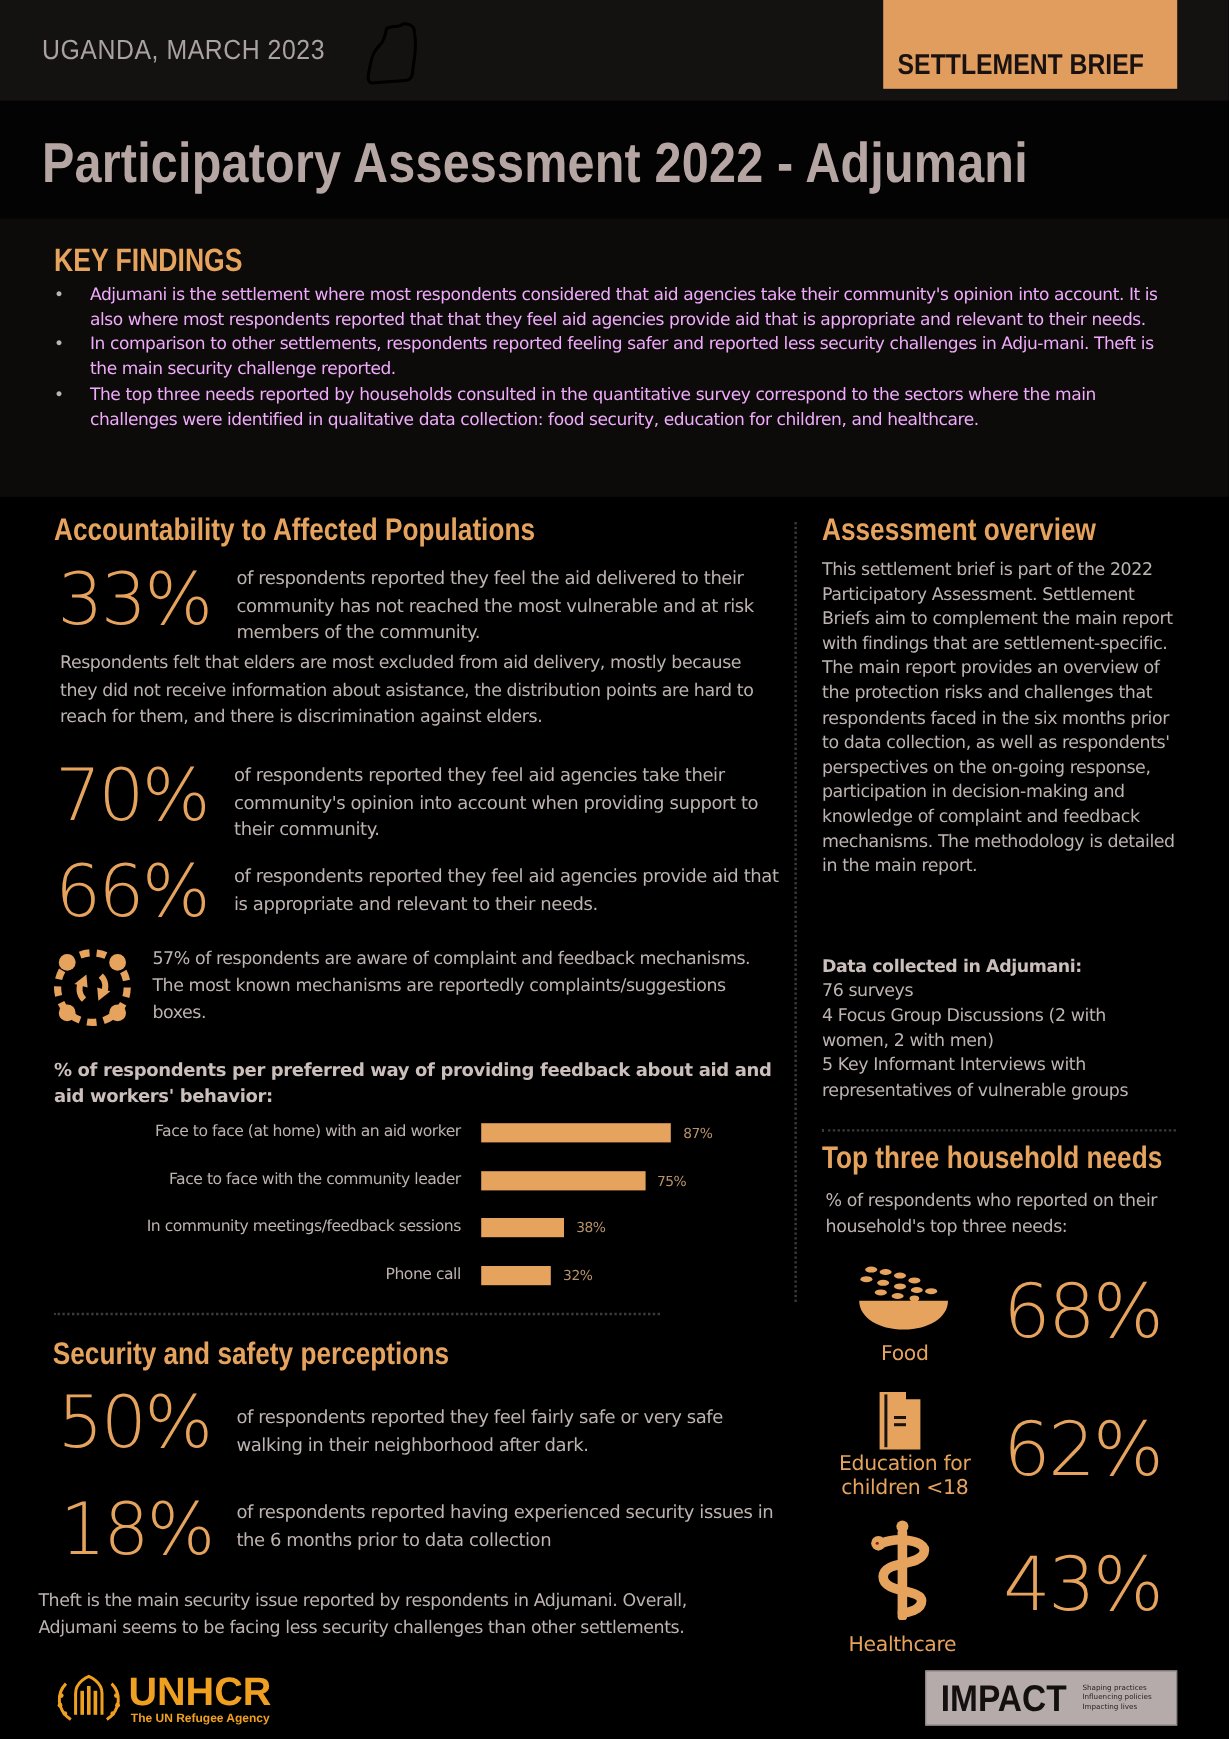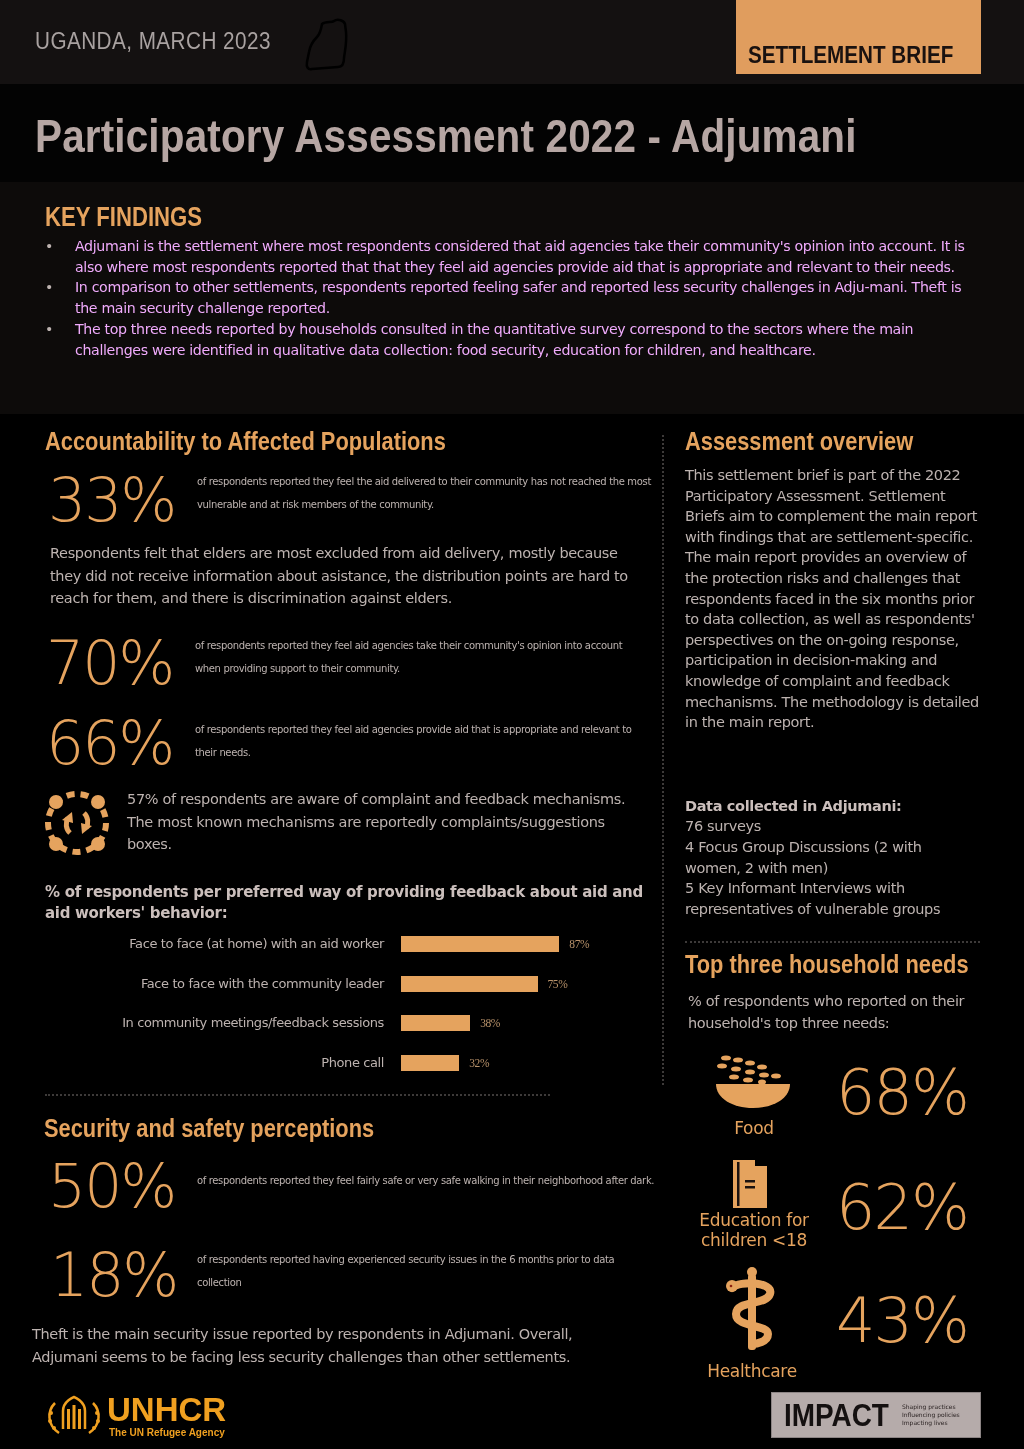--- a/index.html
+++ b/index.html
@@ -25,29 +25,29 @@
   .keyfind h2 { position: absolute; left: 45px; top: 20px; font-family: "Liberation Sans", sans-serif; font-weight: bold; font-size: 27px; color: #e5a35e; transform: scaleX(0.82); transform-origin: left; white-space: nowrap; }
   .keyfind ul { position: absolute; left: 45px; top: 54px; width: 935px; list-style: none; }
   .keyfind li { position: relative; padding-left: 30px; font-size: 14.2px; line-height: 20.7px; color: #f0abfc; letter-spacing: -0.35px; }
   .keyfind li::before { content: "•"; position: absolute; left: 0; top: 0; color: #bdb3b0; }
 
   
   .sec-h { position: absolute; font-family: "Liberation Sans", sans-serif; font-weight: bold; font-size: 26px; color: #e5a35e; transform: scaleX(0.84); transform-origin: left; white-space: nowrap; }
 
   
   .big { position: absolute; font-family: "DejaVu Sans", sans-serif; font-weight: 200; font-size: 60px; color: #e5a35e; letter-spacing: -2px; line-height: 1; }
-  .stat-text { position: absolute; font-size: 10px; line-height: 22.5px; color: #bdb3b0; letter-spacing: -0.35px; }
+  .stat-text { position: absolute; font-size: 15px; line-height: 22.5px; color: #bdb3b0; letter-spacing: -0.35px; }
   .para { position: absolute; font-size: 14.5px; line-height: 22.5px; color: #bdb3b0; letter-spacing: -0.35px; }
 
   
   .chart-title { position: absolute; left: 45px; top: 882px; width: 600px; font-size: 15px; line-height: 21px; font-weight: bold; color: #cbbfbc; letter-spacing: -0.3px; }
   .bar-row { position: absolute; left: 0; height: 18px; width: 660px; }
   .bar-label { position: absolute; right: 276px; top: 0; font-size: 13px; color: #bdb3b0; white-space: nowrap; letter-spacing: -0.4px; line-height: 18px; }
   .bar { position: absolute; left: 401px; top: 1px; height: 16px; background: #e5a35e; }
-  .bar-val { position: absolute; top: 0; font-size: 11.5px; color: #b8926a; line-height: 18px; letter-spacing: -0.4px; font-family: Liberation Serif, serif; }
+  .bar-val { position: absolute; top: 0; font-size: 11.5px; color: #b8926a; line-height: 18px; letter-spacing: -0.4px; }
 
   .dots-h { position: absolute; height: 0; border-top: 2px dotted #3d3a39; }
   .dots-v { position: absolute; width: 0; border-left: 2px dotted #3d3a39; }
 
   
   .rcol-text { position: absolute; left: 685px; width: 300px; font-size: 14.5px; line-height: 20.6px; color: #bdb3b0; letter-spacing: -0.35px; }
   .need-icon { position: absolute; }
   .need-label { position: absolute; width: 140px; text-align: center; font-size: 17px; line-height: 20px; color: #e5a35e; letter-spacing: -0.3px; }
   .need-val { position: absolute; left: 836px; font-weight: 200; font-size: 62px; color: #e5a35e; letter-spacing: -2px; line-height: 1; }
 

